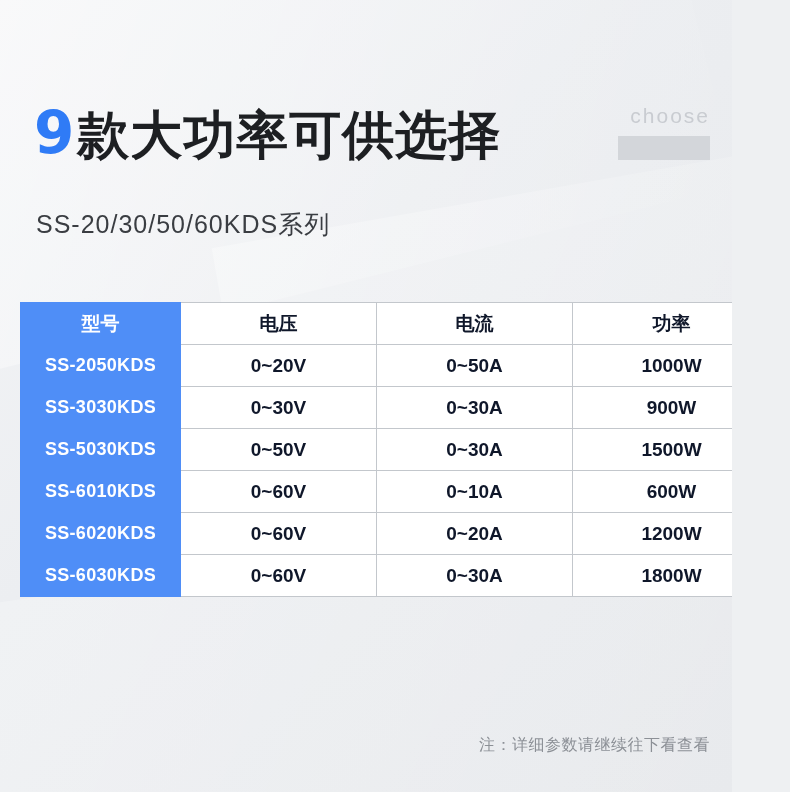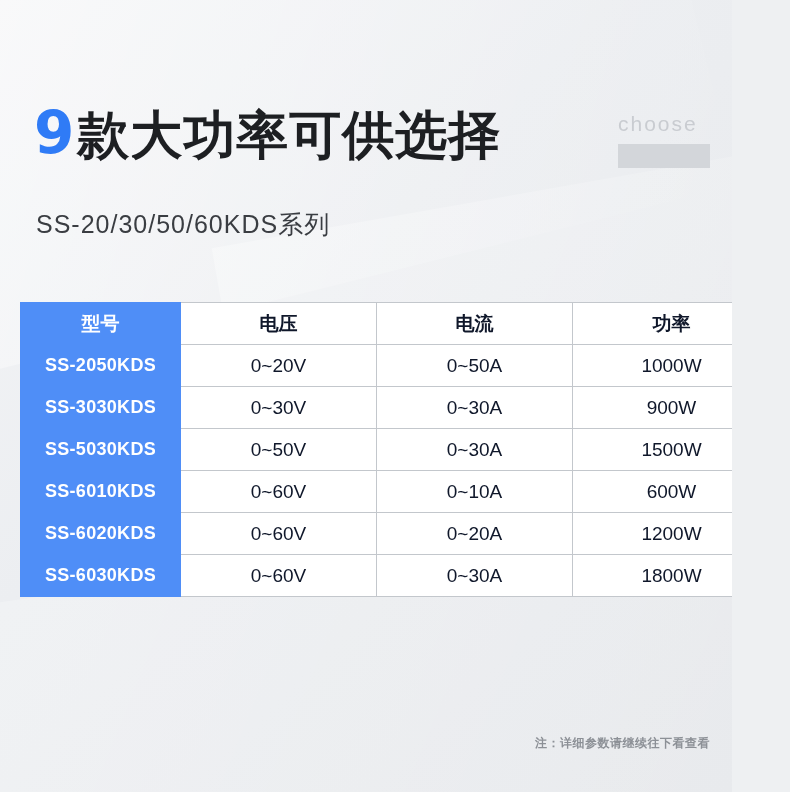--- a/index.html
+++ b/index.html
@@ -57,22 +57,22 @@
     font-size: 25px;
     color: #3a3d42;
     letter-spacing: 1px;
     white-space: nowrap;
   }
 
   
   .watermark {
     position: absolute;
     right: 22px;
-    top: 112px;
-    text-align: left;
+    top: 104px;
+    text-align: right;
   }
   .watermark .wm-text {
     font-size: 21px;
     color: #c9ccd1;
     letter-spacing: 2px;
     font-family: "Liberation Sans", sans-serif;
   }
   .watermark .wm-bar {
     margin-top: 8px;
     width: 92px;
@@ -117,31 +117,30 @@
   }
   .spec-table tbody td.model-cell {
     background: #4f8ef7;
     color: #ffffff;
     font-weight: bold;
     font-size: 18px;
     border-color: #4f8ef7;
     letter-spacing: .3px;
   }
   .spec-table tbody td {
-    font-weight: normal;
+    font-weight: bold;
   }
 
   .note {
     position: absolute;
     right: 22px;
     top: 735px;
-    font-size: 12px;
+    font-size: 16px;
     color: #8c9096;
     letter-spacing: .5px;
-    font-weight: bold;
   }
 </style>
 </head>
 <body>
 
 <div class="page">
 
   <div class="bg-streak s1"></div>
   <div class="bg-streak s2"></div>
   <div class="bg-streak s3"></div>

